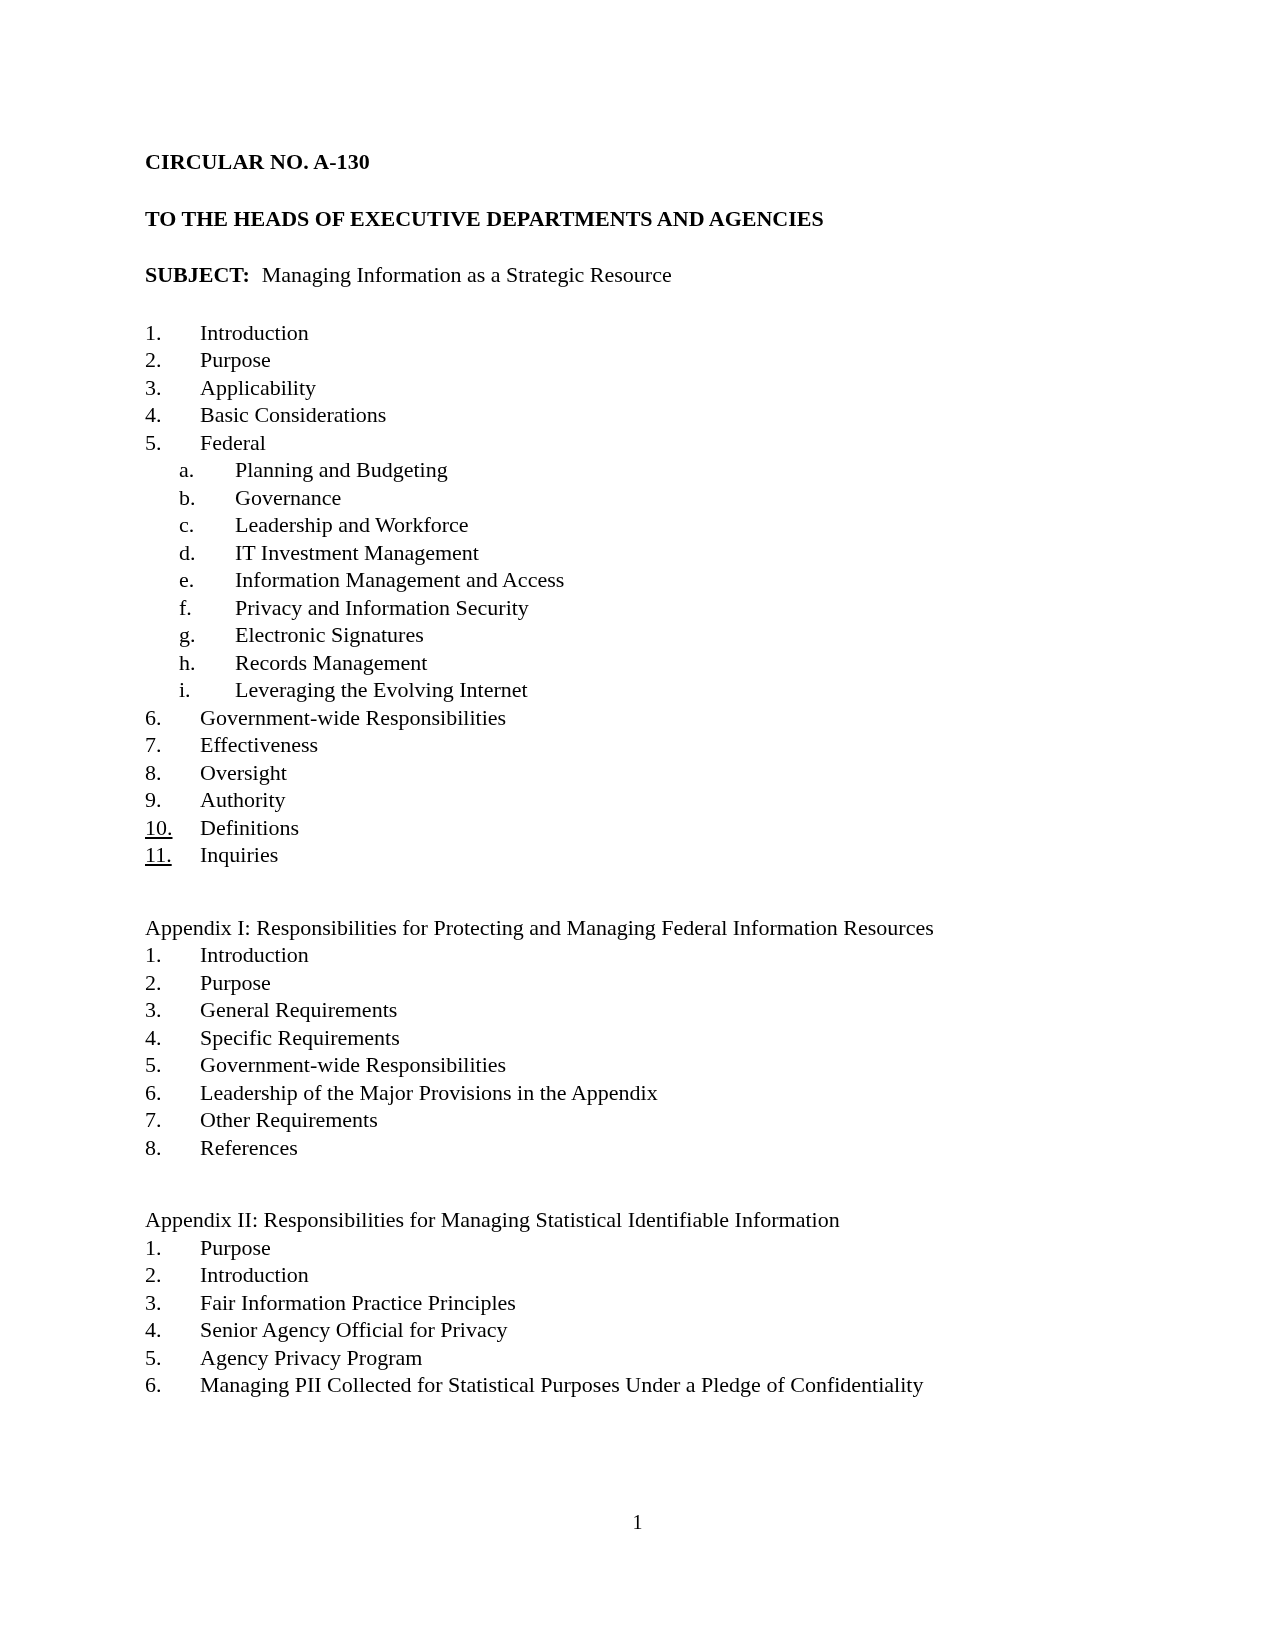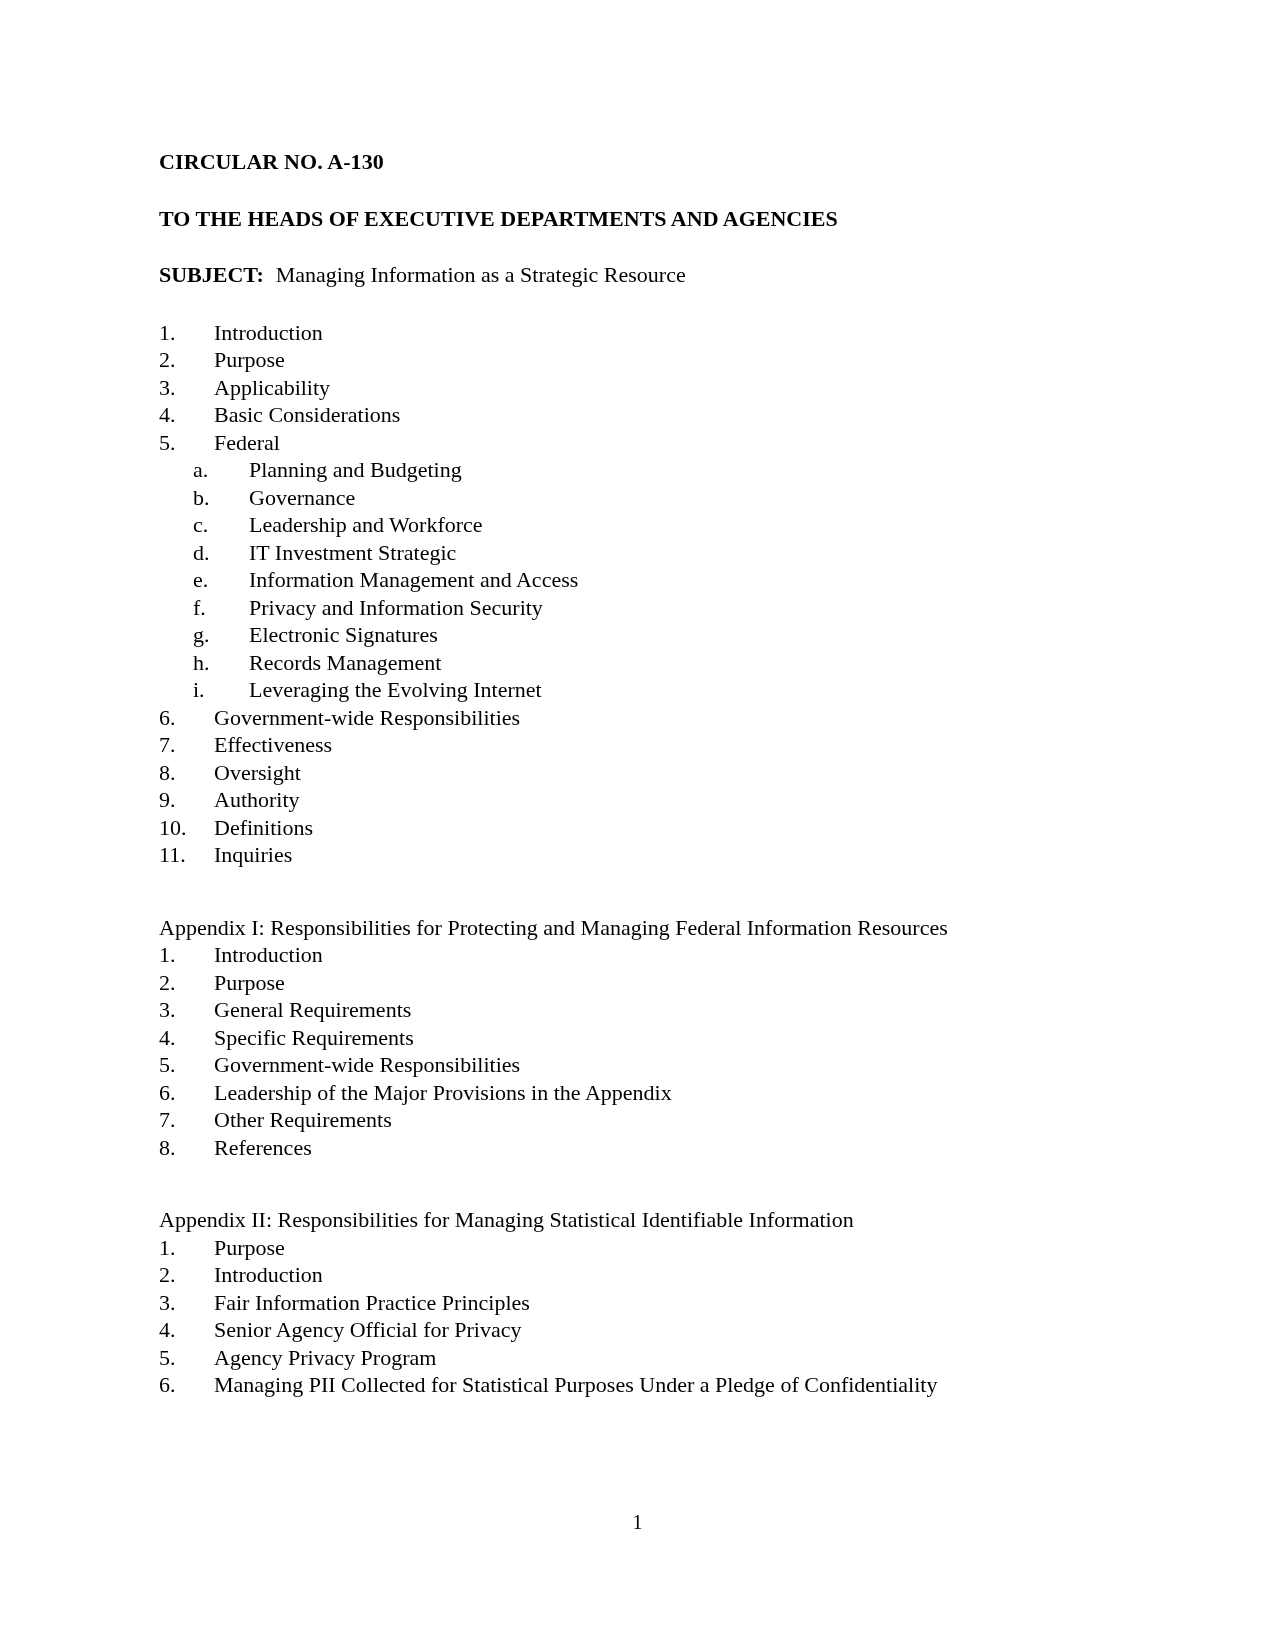--- a/index.html
+++ b/index.html
@@ -14,21 +14,21 @@
     height: 1650px;
     background: #ffffff;
     margin: 0 auto;
     font-family: "Liberation Serif", "DejaVu Serif", serif;
     color: #000000;
     box-sizing: border-box;
     overflow: hidden;
   }
   .content {
     position: absolute;
-    left: 159px;
+    left: 145px;
     top: 148px;
     width: 960px;
   }
 
   
   .circular-title {
     font-size: 22px;
     font-weight: bold;
     letter-spacing: 0.1px;
     line-height: 1.25;
@@ -69,20 +69,21 @@
     line-height: 27.5px;
     align-items: baseline;
   }
   .toc-item .marker {
     flex: 0 0 auto;
     width: 35px;
     text-align: left;
   }
   .toc-item .marker.wide {
     width: 35px;
+    text-decoration: underline;
   }
   .toc-item .label {
     flex: 1 1 auto;
     white-space: nowrap;
     margin-left: 20px;
   }
 
   
   .sublist {
     margin: 0;
@@ -169,21 +170,21 @@
           <li class="toc-item">
             <span class="marker">b.</span>
             <span class="label">Governance</span>
           </li>
           <li class="toc-item">
             <span class="marker">c.</span>
             <span class="label">Leadership and Workforce</span>
           </li>
           <li class="toc-item">
             <span class="marker">d.</span>
-            <span class="label">IT Investment Strategic</span>
+            <span class="label">IT Investment Management</span>
           </li>
           <li class="toc-item">
             <span class="marker">e.</span>
             <span class="label">Information Management and Access</span>
           </li>
           <li class="toc-item">
             <span class="marker">f.</span>
             <span class="label">Privacy and Information Security</span>
           </li>
           <li class="toc-item">

